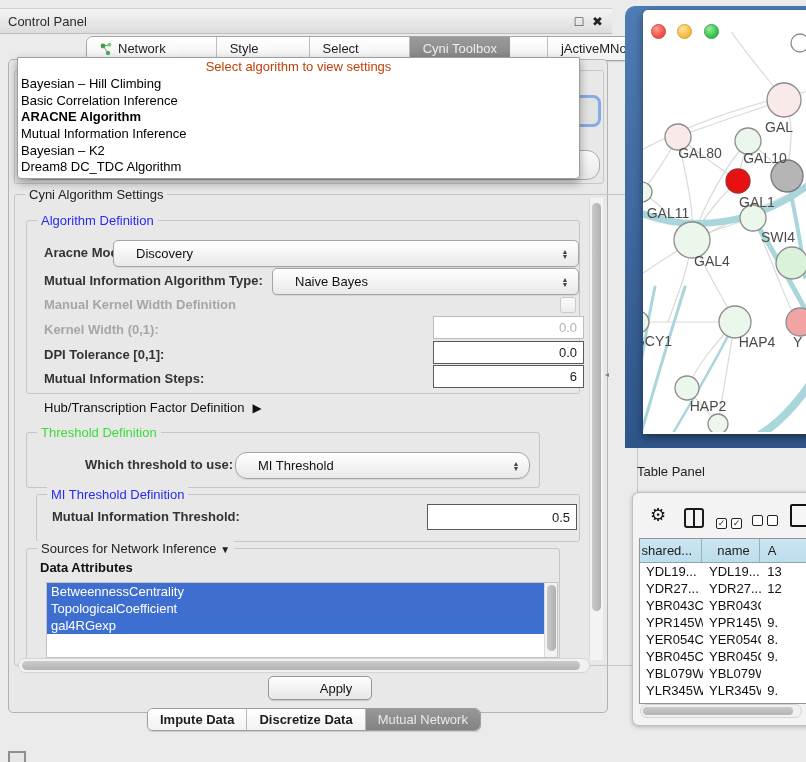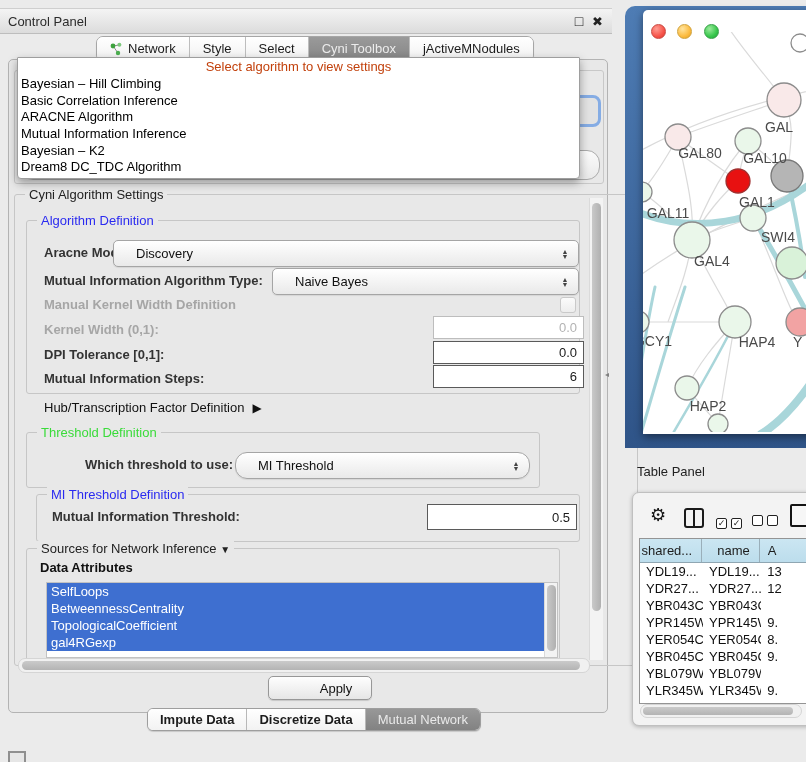--- a/index.html
+++ b/index.html
@@ -13,23 +13,23 @@
 
   
   .titlebar{left:0;top:8px;width:612px;height:24px;
     background:linear-gradient(#F4F4F4,#DCDCDC);
     border-top:1px solid #CFCFCF;border-bottom:1px solid #BDBDBD;
     display:flex;align-items:center;}
   .titlebar .title{font-size:13px;color:#2b2b2b;padding-left:8px;flex:1;}
   .win-ico{font-size:13px;color:#222;margin-right:9px;cursor:default;}
   .win-ico.float{font-size:14px;}
 
-  .tabstrip{left:96px;top:36px;height:23px;display:flex;
+  .tabstrip{left:86px;top:36px;height:23px;display:flex;
     border:1px solid #A6A6A6;border-radius:7px 7px 6px 6px;overflow:hidden;
-    background:linear-gradient(#FFFFFF,#EFEFEF);box-shadow:0 1px 1px rgba(0,0,0,.12);}
+    background:linear-gradient(#FFFFFF,#EFEFEF);box-shadow:0 1px 1px rgba(0,0,0,.12);gap:37px;}
   .tab{display:flex;align-items:center;padding:0 13px;font-size:13px;color:#1c1c1c;
     border-left:1px solid #BDBDBD;background:linear-gradient(#FFFFFF,#F1F1F1);}
   .tab:first-child{border-left:none;}
   .tab.selected{background:linear-gradient(#9A9A9A,#868686);color:#ECECEC;}
   .tab .ticon{margin-right:6px;display:inline-block;width:12px;height:14px;}
 
   .mainpanel{left:8px;top:59px;width:598px;height:652px;background:#E8E8E8;
     border:1px solid #B3B3B3;border-radius:5px;}
 
   
@@ -39,21 +39,21 @@
     border-radius:8px;background:#E2E2E2;}
   .behind-field{left:20px;top:150px;width:578px;height:28px;border:1px solid #ABABAB;
     border-radius:13px;background:linear-gradient(#FBFBFB,#E9E9E9);}
 
   
   .popup{left:17px;top:57px;width:561px;height:120px;background:#FFFFFF;
     border:1px solid #9E9E9E;border-radius:1px 1px 4px 4px;
     box-shadow:0 4px 10px rgba(0,0,0,.35);z-index:20;}
   .popup .ph{height:18px;line-height:18px;text-align:center;color:#c2410c;font-size:13px;}
   .popup .item{height:16.7px;line-height:16.7px;font-size:13px;color:#000;padding-left:3px;}
-  .popup .item.bold{font-weight:normal;}
+  .popup .item.bold{font-weight:bold;}
 
   
   .group{border:1px solid #C6C6C6;border-radius:3px;}
   .legend{position:absolute;top:-8px;left:10px;background:#E8E8E8;padding:0 4px;
     font-size:13px;color:#222;white-space:nowrap;}
   .legend.blue{color:#2A2AF0;}
   .legend.green{color:#3ADB3A;}
 
   .blabel{font-size:13px;font-weight:bold;color:#333;line-height:24px;white-space:nowrap;}
   .blabel.disabled{color:#A6A6A6;}
@@ -261,21 +261,20 @@
 </div>
 
 <div class="abs group" style="left:26px;top:548px;width:532px;height:112px;">
   <span class="legend">
     <span>Sources for Network Inference</span>
     <span style="font-size:10px;">▼</span>
   </span>
 </div>
 <div class="abs blabel" style="left:40px;top:556px;color:#111;">Data Attributes</div>
 <div class="abs attrlist" style="left:46px;top:582px;width:510px;height:74px;">
-  <div class="attr-item">SelfLoops</div>
   <div class="attr-item">BetweennessCentrality</div>
   <div class="attr-item">TopologicalCoefficient</div>
   <div class="attr-item">gal4RGexp</div>
   <div class="vscroll" style="right:0;top:0;width:12px;height:74px;">
     <div class="vthumb" style="top:2px;height:66px;"></div>
   </div>
 </div>
 
 <div class="abs hscroll" style="left:18px;top:658px;width:570px;height:13px;">
   <div class="hthumb" style="left:3px;width:558px;"></div>

